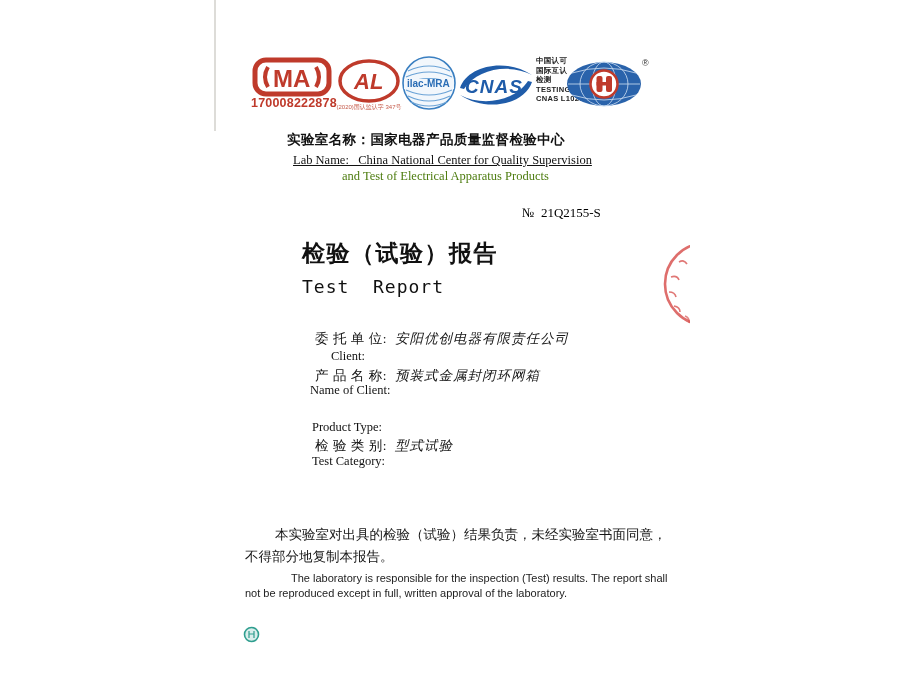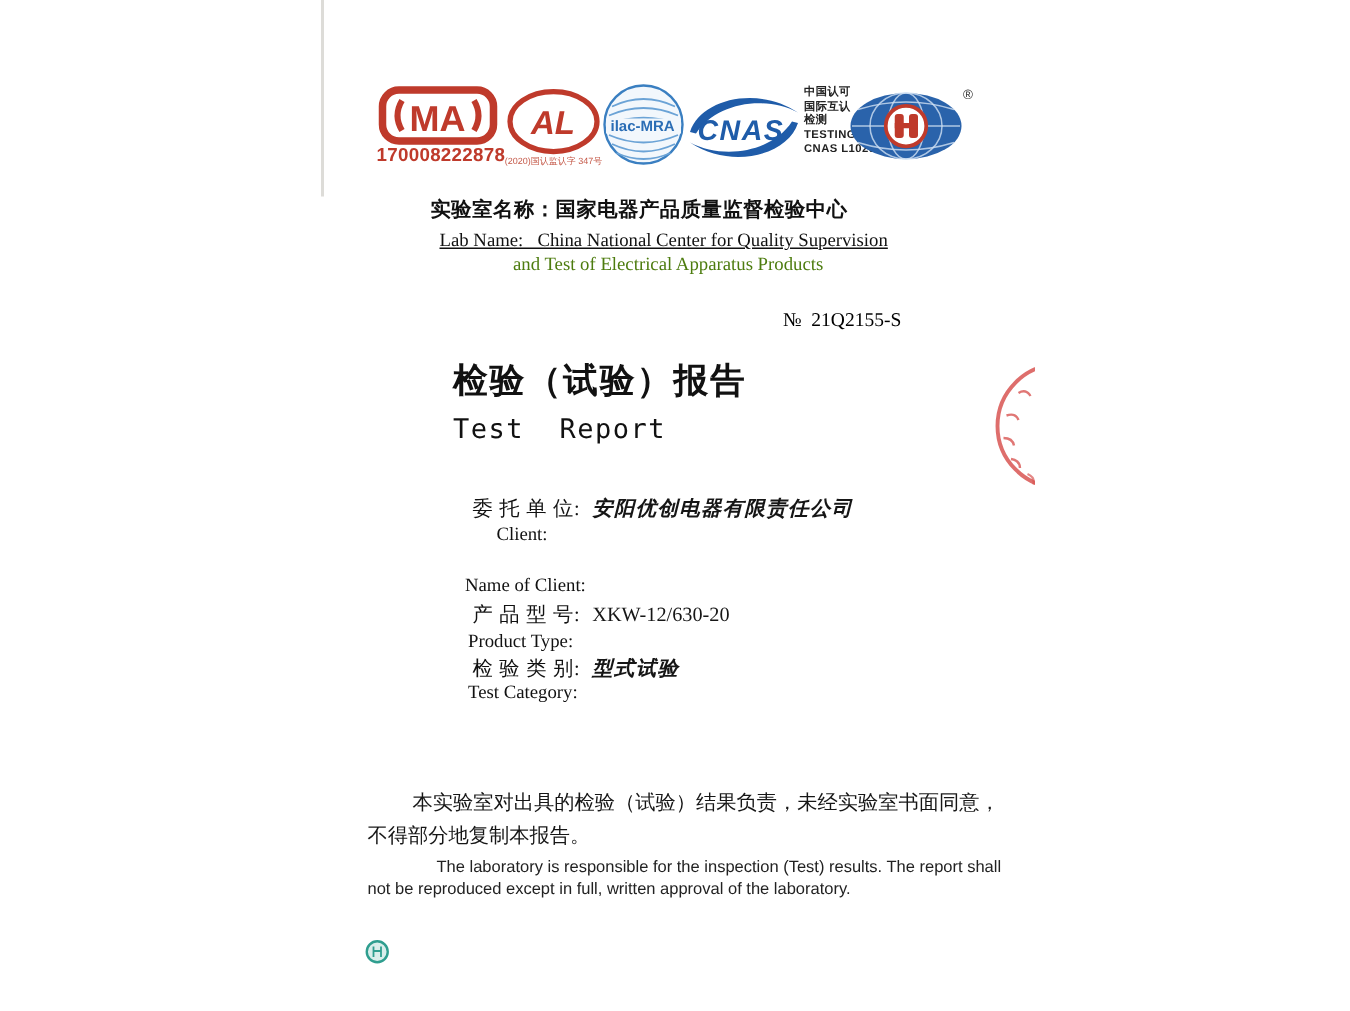--- a/index.html
+++ b/index.html
@@ -32,21 +32,21 @@
   .title-en{margin-top:7px;font-family:"DejaVu Sans Mono",monospace;font-size:18px;
             letter-spacing:1px;color:#111;}
 
   
   .stamp-clip{left:659px;top:240px;width:31px;height:88px;overflow:hidden;}
 
   
   .frow-cn{left:315px;top:0;font-size:13.5px;display:flex;align-items:baseline;}
   .flabel{letter-spacing:.5px;color:#111;}
   .fvalue{margin-left:8px;color:#161616;}
-  .kai{font-style:italic;letter-spacing:1px;font-weight:bold;}
+  .kai{font-style:italic;letter-spacing:1px;}
   .fen{font-size:12.5px;color:#111;}
 
   
   .disc-cn{left:245px;top:524px;width:445px;font-size:13.5px;line-height:22px;color:#161616;}
   .disc-cn .ind{padding-left:30px;}
   .disc-en{left:245px;top:571px;width:440px;font-family:"Liberation Sans",sans-serif;
            font-size:11px;line-height:15px;color:#222;}
   .disc-en .ind{padding-left:46px;}
 
   .mini-stamp{left:243px;top:626px;}
@@ -133,26 +133,26 @@
       <path d="M26,76 q5,2 4,7" fill="none" stroke="#d85552" stroke-width="1.6" opacity=".7"></path>
     </svg>
   </div>
 
   <div class="abs frow-cn" style="top:330px">
     <span class="flabel pre">委 托 单 位:</span>
     <span class="fvalue kai">安阳优创电器有限责任公司</span>
   </div>
   <div class="abs fen" style="left:331px;top:349px">Client:</div>
 
+  <div class="abs frow-cn" style="top:367px">
+    <span class="flabel pre">产 品 名 称:</span>
+    <span class="fvalue kai">预装式金属封闭环网箱</span>
+  </div>
   <div class="abs fen" style="left:310px;top:383px">Name of Client:</div>
 
-  <div class="abs frow-cn" style="top:401px">
-    <span class="flabel pre">产 品 型 号:</span>
-    <span class="fvalue">XKW-12/630-20</span>
-  </div>
   <div class="abs fen" style="left:312px;top:420px">Product Type:</div>
 
   <div class="abs frow-cn" style="top:437px">
     <span class="flabel pre">检 验 类 别:</span>
     <span class="fvalue kai">型式试验</span>
   </div>
   <div class="abs fen" style="left:312px;top:454px">Test Category:</div>
 
   <div class="abs disc-cn">
     <div class="ind">本实验室对出具的检验（试验）结果负责，未经实验室书面同意，</div>

